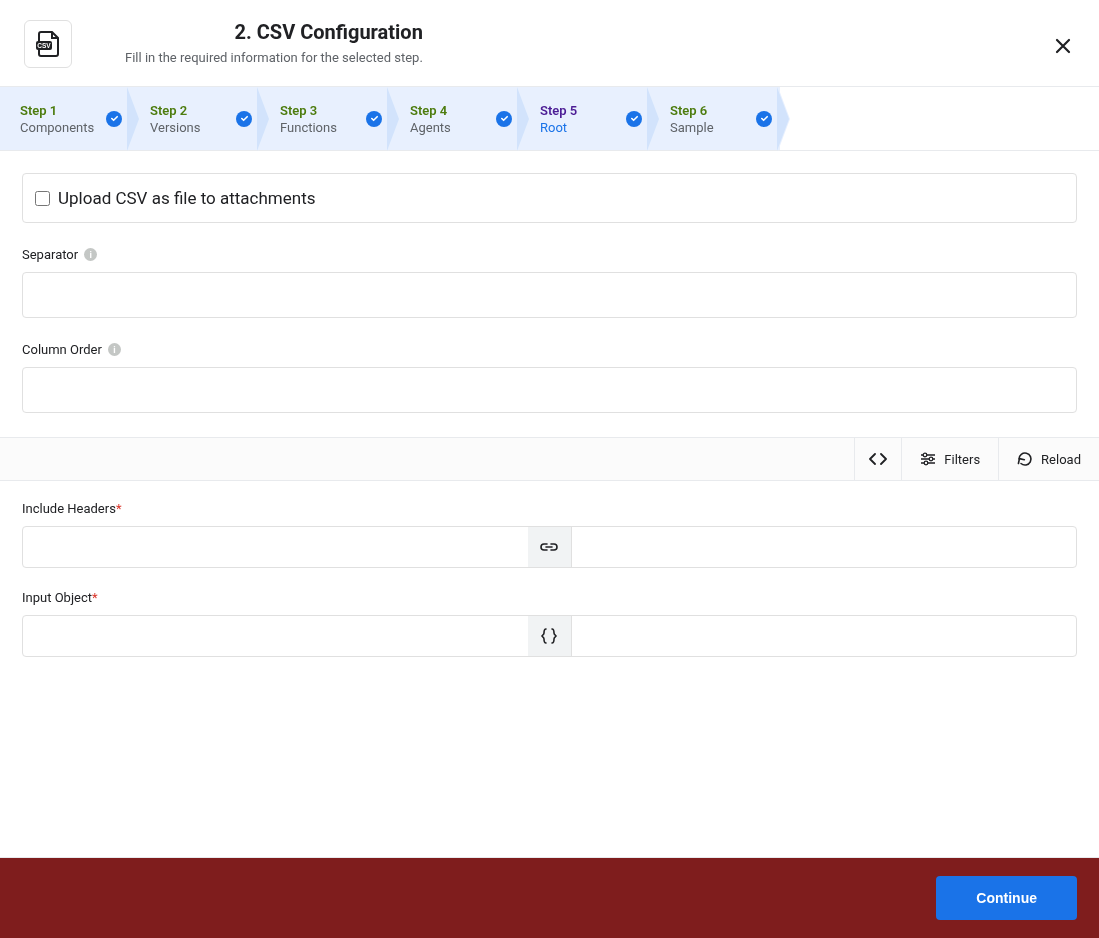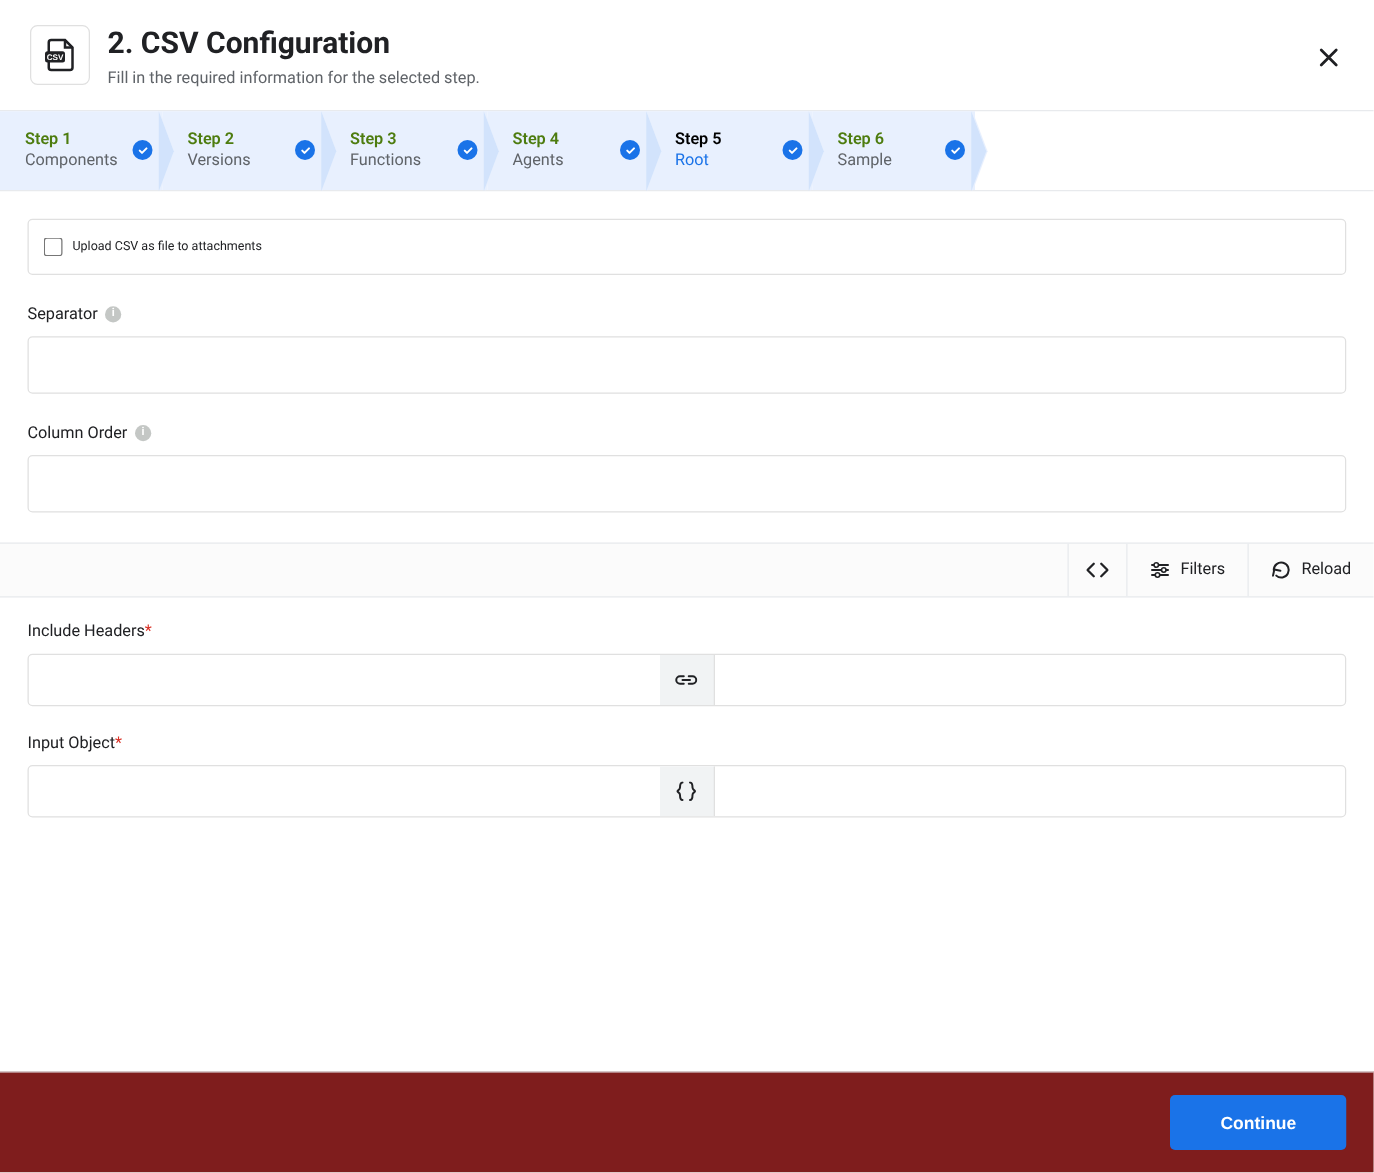--- a/index.html
+++ b/index.html
@@ -27,29 +27,31 @@
     height: 48px;
     border: 1px solid #e0e0e0;
     border-radius: 6px;
     display: flex;
     align-items: center;
     justify-content: center;
     margin-right: 14px;
     flex-shrink: 0;
   }
   .header-title {
-    font-size: 24px;
+    font-size: 20px;
     font-weight: 700;
     color: #202124;
     line-height: 1.2;
+    text-align: right;
   }
   .header-subtitle {
     font-size: 13px;
     color: #5f6368;
     margin-top: 6px;
+    margin-left: 39px;
   }
   .close-btn {
     position: absolute;
     right: 26px;
     top: 36px;
     cursor: pointer;
     color: #202124;
   }
 
   
@@ -70,21 +72,21 @@
   }
   .step.active {
     background: #e8f0fe;
   }
   .step-text { flex: 1; }
   .step-label {
     font-size: 13px;
     font-weight: 600;
     color: #4d7c0f;
   }
-  .step.current .step-label { color: #000000; }
+  .step.current .step-label { color: #4c1d95; }
   .step-sublabel {
     font-size: 13px;
     color: #5f6368;
     margin-top: 2px;
   }
   .step.current .step-sublabel { color: #1a73e8; }
   .check-icon {
     width: 16px;
     height: 16px;
     border-radius: 50%;
@@ -134,21 +136,21 @@
     align-items: center;
     margin-bottom: 24px;
   }
   .checkbox-row input[type="checkbox"] {
     width: 15px;
     height: 15px;
     margin-right: 8px;
     cursor: pointer;
   }
   .checkbox-row label {
-    font-size: 10px;
+    font-size: 17px;
     color: #202124;
     cursor: pointer;
   }
 
   .field-label {
     font-size: 13px;
     color: #202124;
     margin-bottom: 10px;
     display: flex;
     align-items: center;

